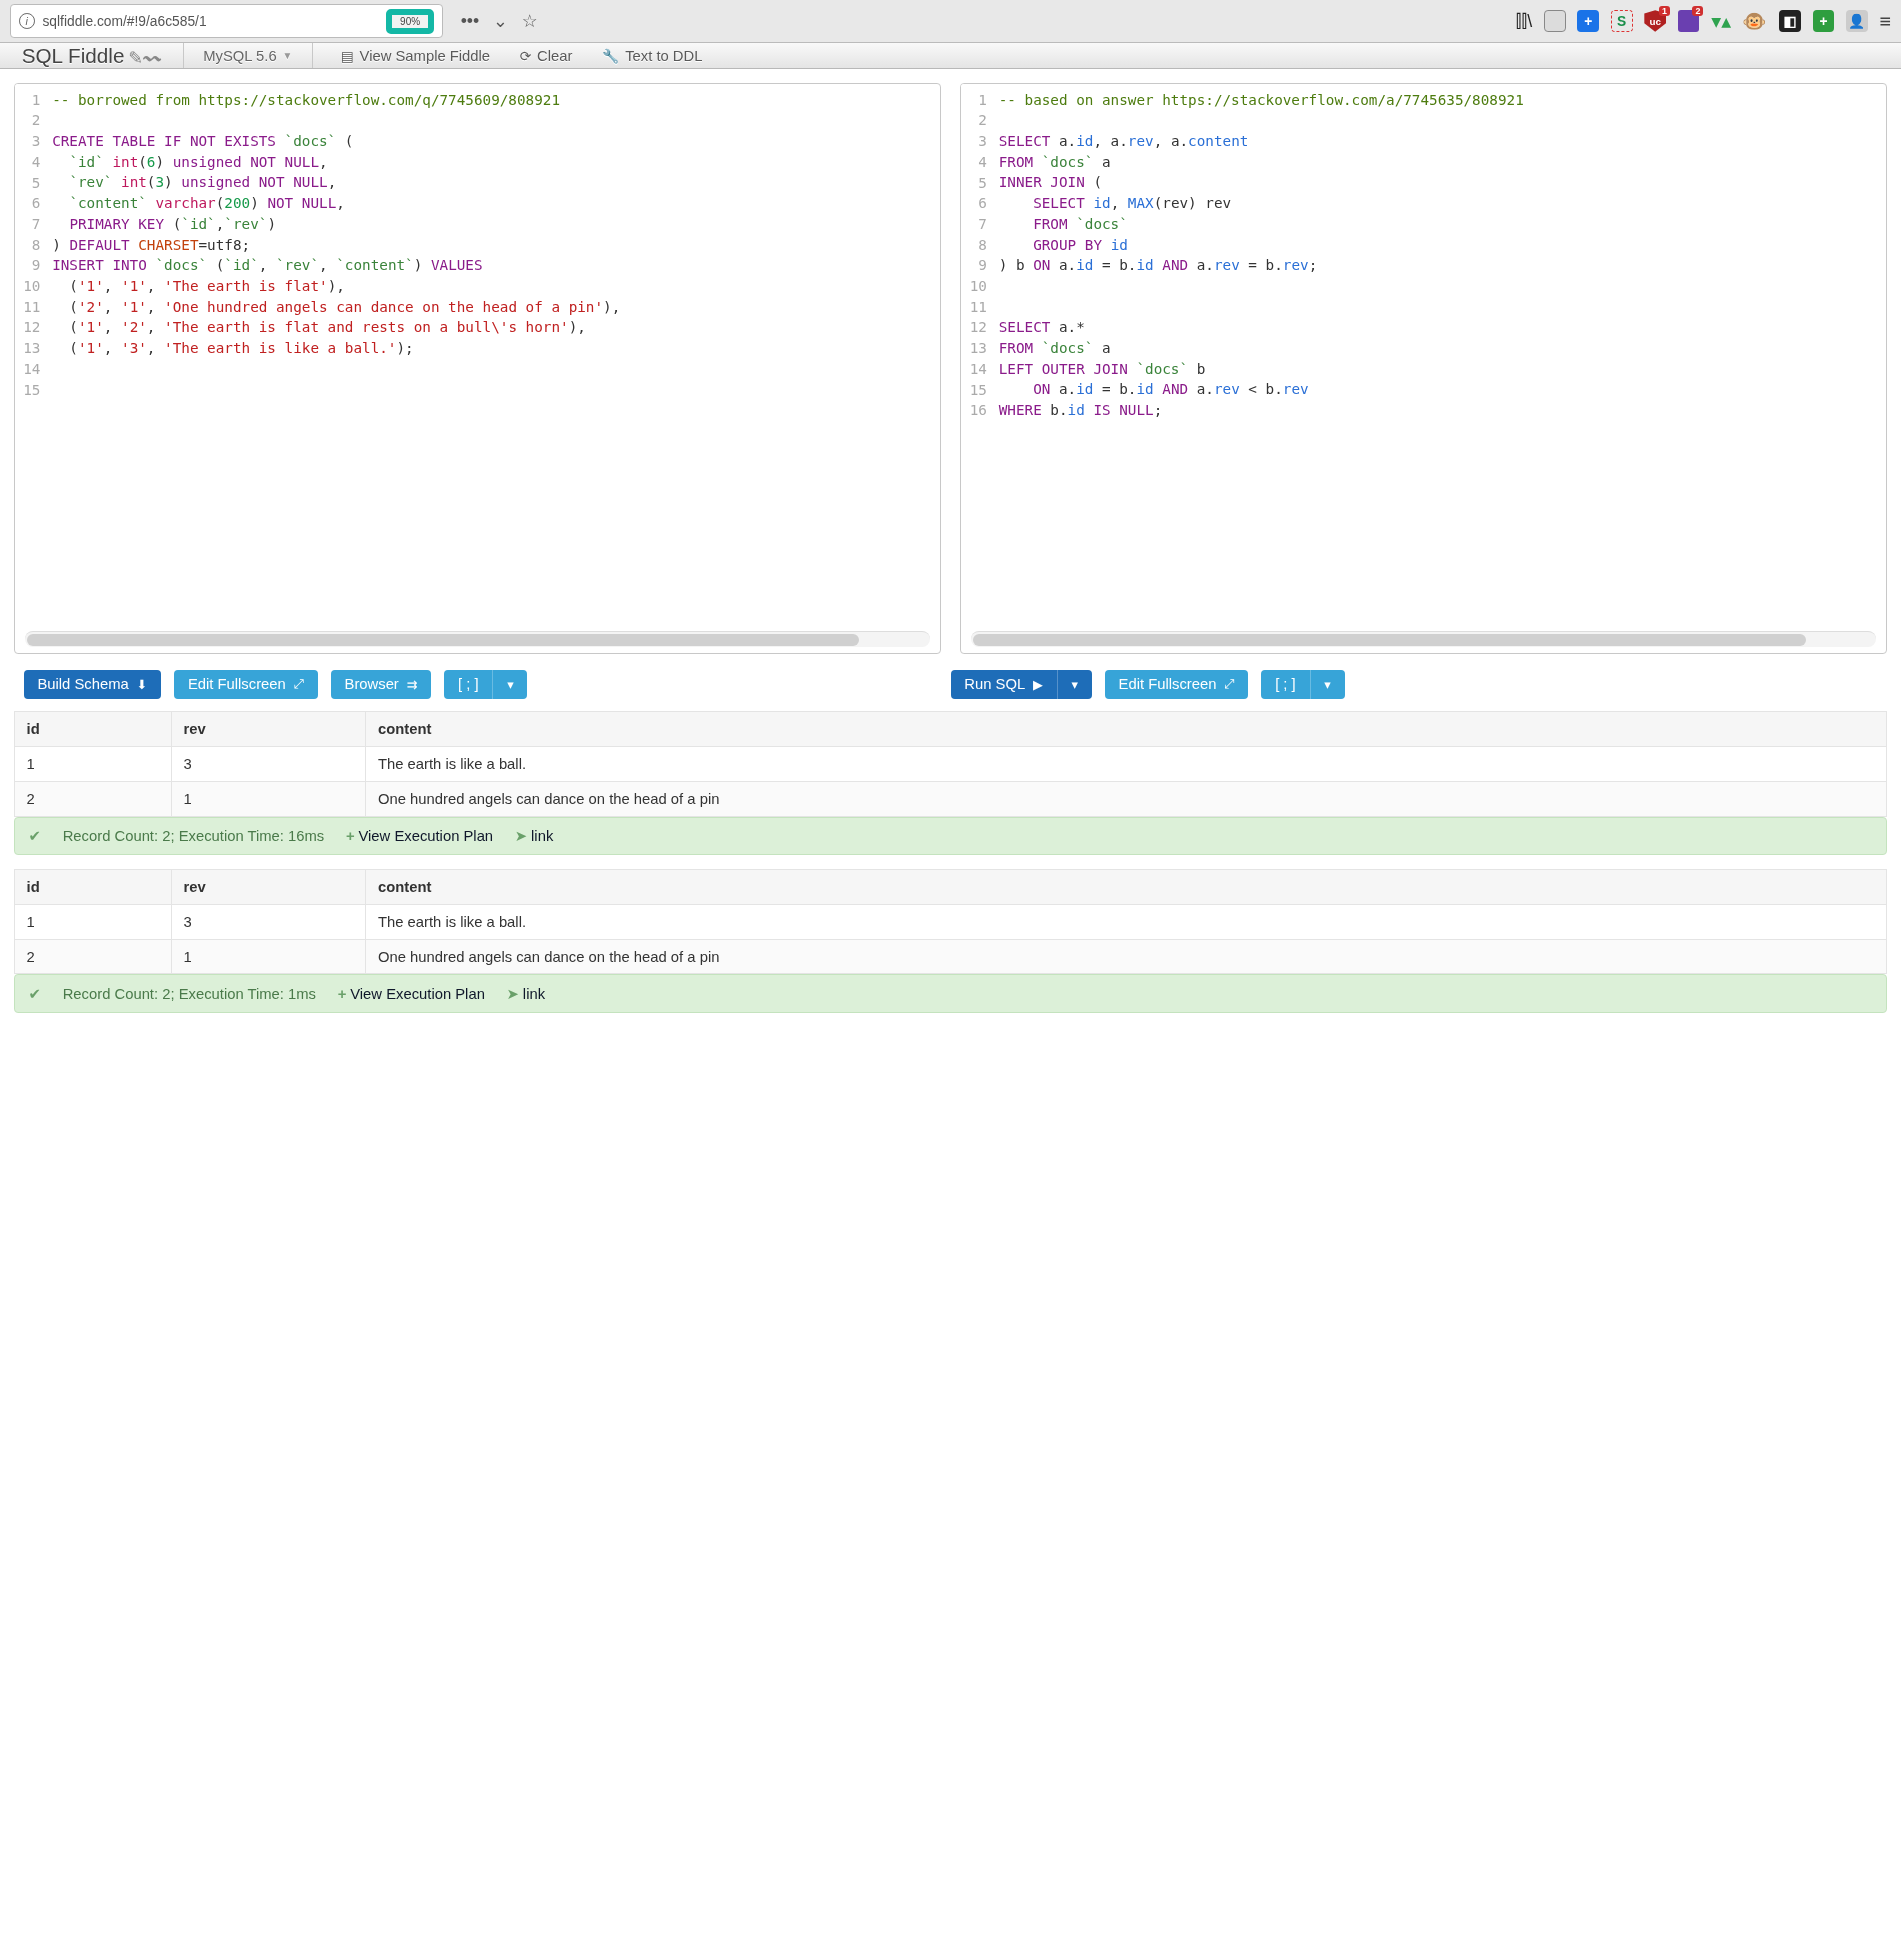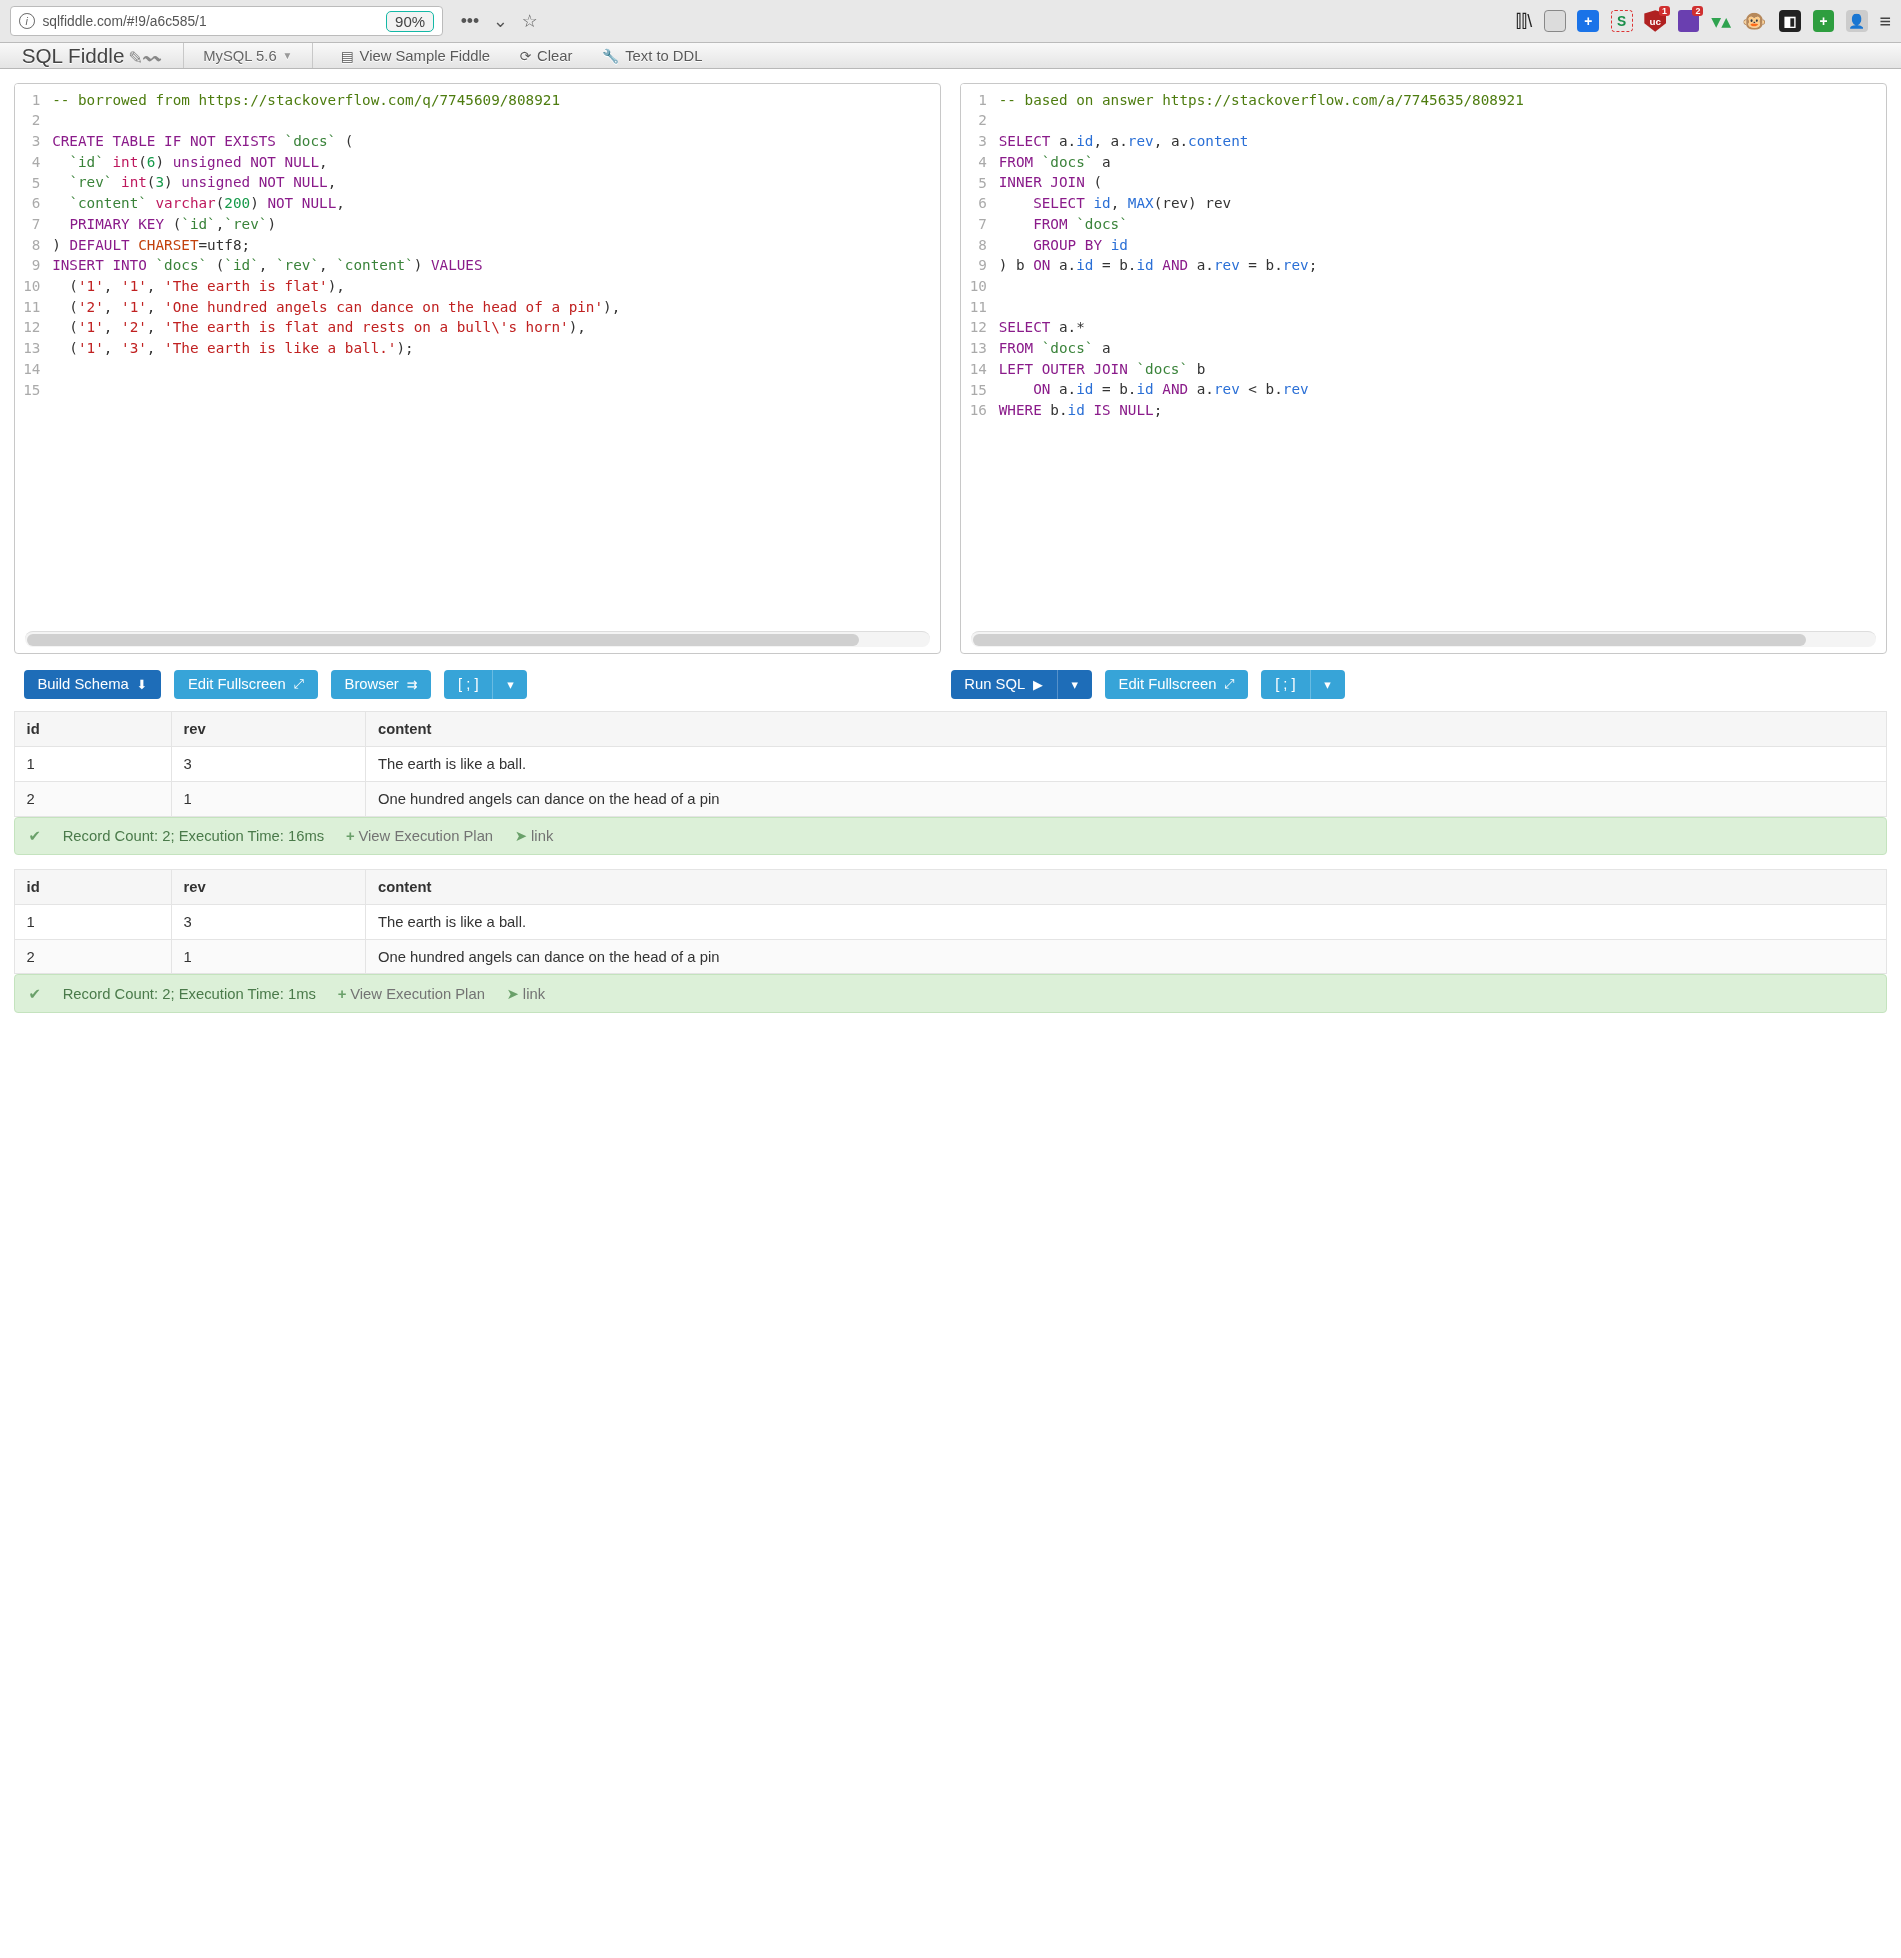--- a/index.html
+++ b/index.html
@@ -32,22 +32,22 @@
     font-size: 13.8px;
     color: #555;
   }
   .url-bar .info-ic {
     width: 15.8px; height: 15.8px;
     border: 1.5px solid #666; border-radius: 50%;
     display: flex; align-items: center; justify-content: center;
     font-size: 10.8px; color:#666; font-style: italic;
   }
   .zoom-badge {
-    border:1px solid #14b8a6; border-radius:5px;
-    padding:1px 7.9px; font-size:15px; color:#444; background:#f3f3f3;
+    border:6px solid #14b8a6; border-radius:5px;
+    padding:1px 7.9px; font-size:10px; color:#444; background:#f3f3f3;
   }
   .chrome-icons { display:flex; align-items:center; gap:13.8px; margin-left:7.9px; }
   .chrome-icons span { font-size:17.7px; color:#555; }
   .right-icons { margin-left:auto; display:flex; align-items:center; gap:11.8px; }
   .right-icons .ic { width:21.7px; height:21.7px; display:flex; align-items:center; justify-content:center; border-radius:3.9px; font-size:13.8px; font-weight:bold; }
   .ic-blue { background:#1a73e8; color:#fff; }
   .ic-green { background:#2e9e3f; color:#fff; }
   .ic-red { position:relative; }
   .ic-red .shield { width:21.7px; height:21.7px; background:#b02121; clip-path: polygon(50% 0,100% 15%,100% 60%,50% 100%,0 60%,0 15%); display:flex;align-items:center;justify-content:center;color:#fff;font-size:9.9px;}
   .ic-purple { position:relative; }
@@ -151,21 +151,21 @@
   table.result th, table.result td{
     border:1px solid #e4e4e4; padding:8.9px 11.8px; text-align:left;
   }
   table.result th{ background:#f6f6f6; font-weight:bold;}
   table.result tr:nth-child(even) td{ background:#fafafa;}
   .status{
     background:#dcf0d8; border:1px solid #c4e3be; border-radius:3.9px;
     padding:9.9px 13.8px; display:flex; align-items:center; gap:21.7px; color:#4a7a4a; font-size:14.8px;
   }
   .status .check{color:#6aa06a;}
-  .status a{ color:#737373; text-decoration:none; }
+  .status a{ color:#0f172a; text-decoration:none; }
   .status .plus{color:#6aa06a; font-weight:bold; margin-right:3.9px;}
   .status .share{color:#6aa06a; margin-right:3.9px;}
 </style>
 </head>
 <body>
 
 <div class="browser-chrome">
   <div class="url-bar">
     <span class="info-ic">i</span>
     <span>sqlfiddle.com/#!9/a6c585/1</span>

